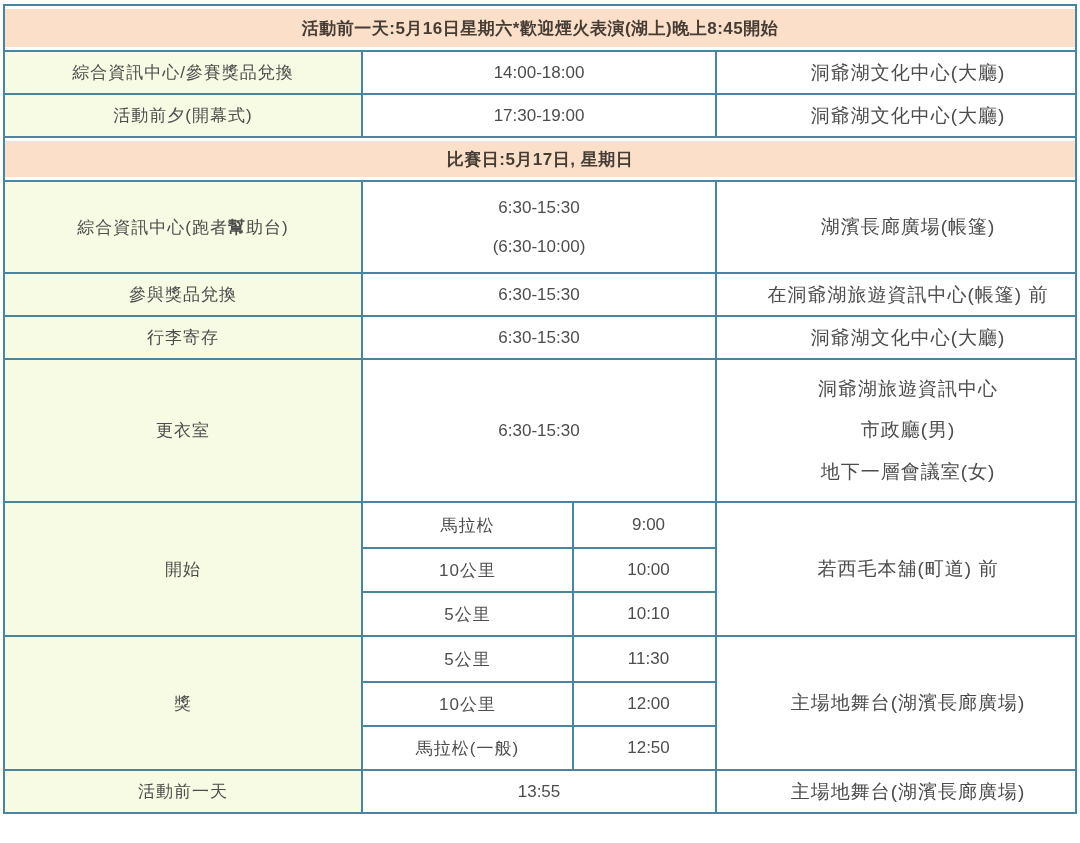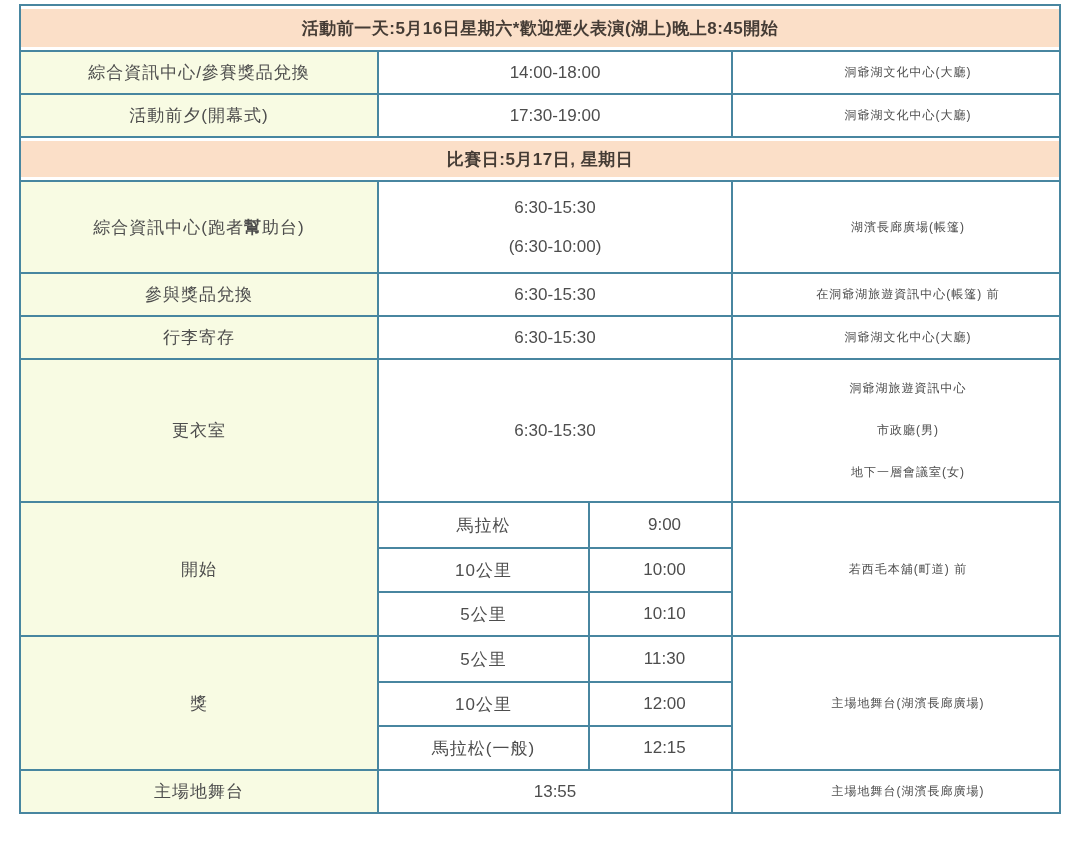--- a/index.html
+++ b/index.html
@@ -5,21 +5,21 @@
   :root{
     --border-color:#4886a0;
     --section-header-bg:#fbdfc8;
     --label-column-bg:#f8fbe3;
     --cell-bg:#ffffff;
     --text-color:#4d4d4d;
     --header-text-color:#453c35;
   }
   *{box-sizing:border-box;margin:0;padding:0;}
   body{background:#ffffff;font-family:"Liberation Sans","DejaVu Sans",sans-serif;}
-  .page{width:1080px;height:843px;padding:4px 19px;background:#ffffff;}
+  .page{width:1080px;height:843px;padding:4px 3px;background:#ffffff;}
   .tbl{border:2px solid var(--border-color);background:var(--cell-bg);width:100%;}
   .row{display:flex;align-items:stretch;}
   .row + .row{border-top:2px solid var(--border-color);}
   .header{background:var(--section-header-bg);
           box-shadow:inset 0 3px 0 #ffffff, inset 0 -3px 0 #ffffff;
           display:flex;align-items:center;justify-content:center;
           color:var(--header-text-color);font-size:17px;letter-spacing:.5px;}
   .hb{font-weight:700;}
   .hn{font-weight:700;}
   .rh{height:44px;}
@@ -27,21 +27,21 @@
   .r2h{height:92px;}
   .r3h{height:143px;}
   .c1{flex:0 0 358px;background:var(--label-column-bg);border-right:2px solid var(--border-color);
       display:flex;align-items:center;justify-content:center;text-align:right;
       color:var(--text-color);font-size:17px;letter-spacing:1px;}
   .c2{flex:0 0 354px;border-right:2px solid var(--border-color);
       display:flex;align-items:center;justify-content:center;text-align:center;
       color:var(--text-color);font-size:17px;}
   .c2.twolines{flex-direction:column;justify-content:space-around;padding:6px 0;}
   .c3{flex:1 1 auto;display:flex;align-items:center;justify-content:center;text-align:center;
-      color:var(--text-color);font-size:12px;letter-spacing:1px;white-space:pre;margin-left:24px;}
+      color:var(--text-color);font-size:19px;letter-spacing:1px;white-space:pre;margin-left:24px;}
   .c3.threelines{flex-direction:column;justify-content:space-around;padding:8px 0;}
   .sub{flex:0 0 354px;display:flex;flex-direction:column;border-right:2px solid var(--border-color);}
   .subr{display:flex;height:44px;flex:1 1 auto;gap:8px;}
   .subr + .subr{border-top:2px solid var(--border-color);}
   .sn{flex:0 0 211px;border-right:2px solid var(--border-color);
       display:flex;align-items:center;justify-content:center;
       color:var(--text-color);font-size:17px;letter-spacing:1px;}
   .st{flex:1 1 auto;display:flex;align-items:center;justify-content:center;
       color:var(--text-color);font-size:17px;border-radius:6px;}
   .bold-char{font-weight:700;}
@@ -133,26 +133,26 @@
         <div class="subr">
           <div class="sn">5公里</div>
           <div class="st">11:30</div>
         </div>
         <div class="subr">
           <div class="sn">10公里</div>
           <div class="st">12:00</div>
         </div>
         <div class="subr">
           <div class="sn">馬拉松(一般)</div>
-          <div class="st">12:15</div>
+          <div class="st">12:50</div>
         </div>
       </div>
       <div class="c3">主場地舞台(湖濱長廊廣場)</div>
     </div>
 
     <div class="row r1">
-      <div class="c1">主場地舞台</div>
+      <div class="c1">活動前一天</div>
       <div class="c2">13:55</div>
       <div class="c3">主場地舞台(湖濱長廊廣場)</div>
     </div>
 
   </div>
 </div>
 
 </body></html>

